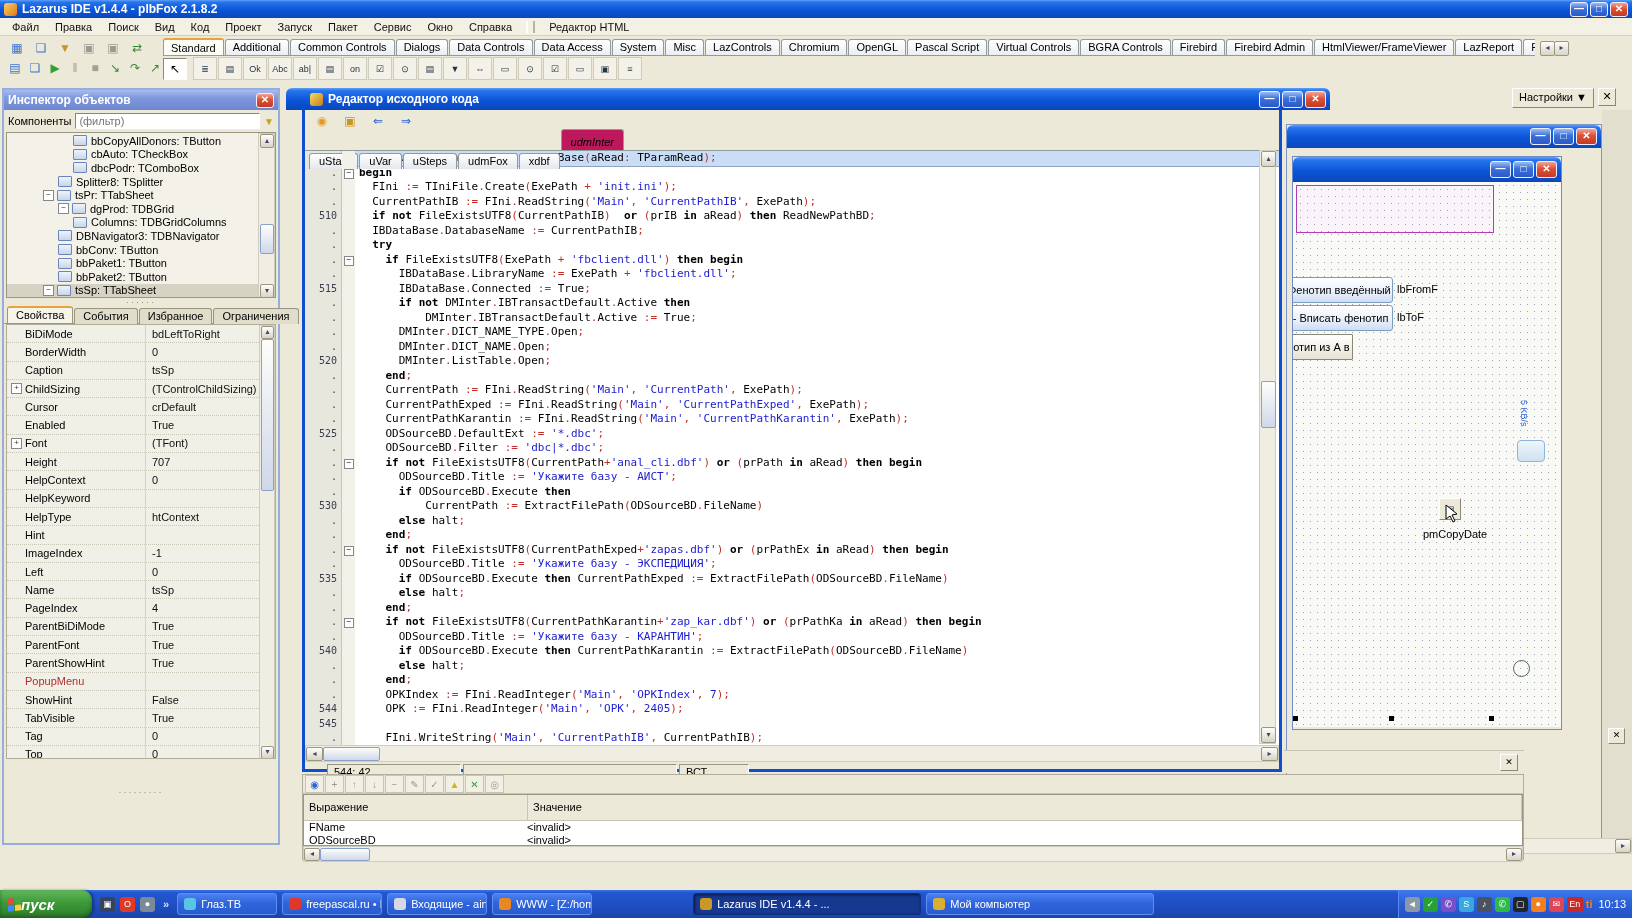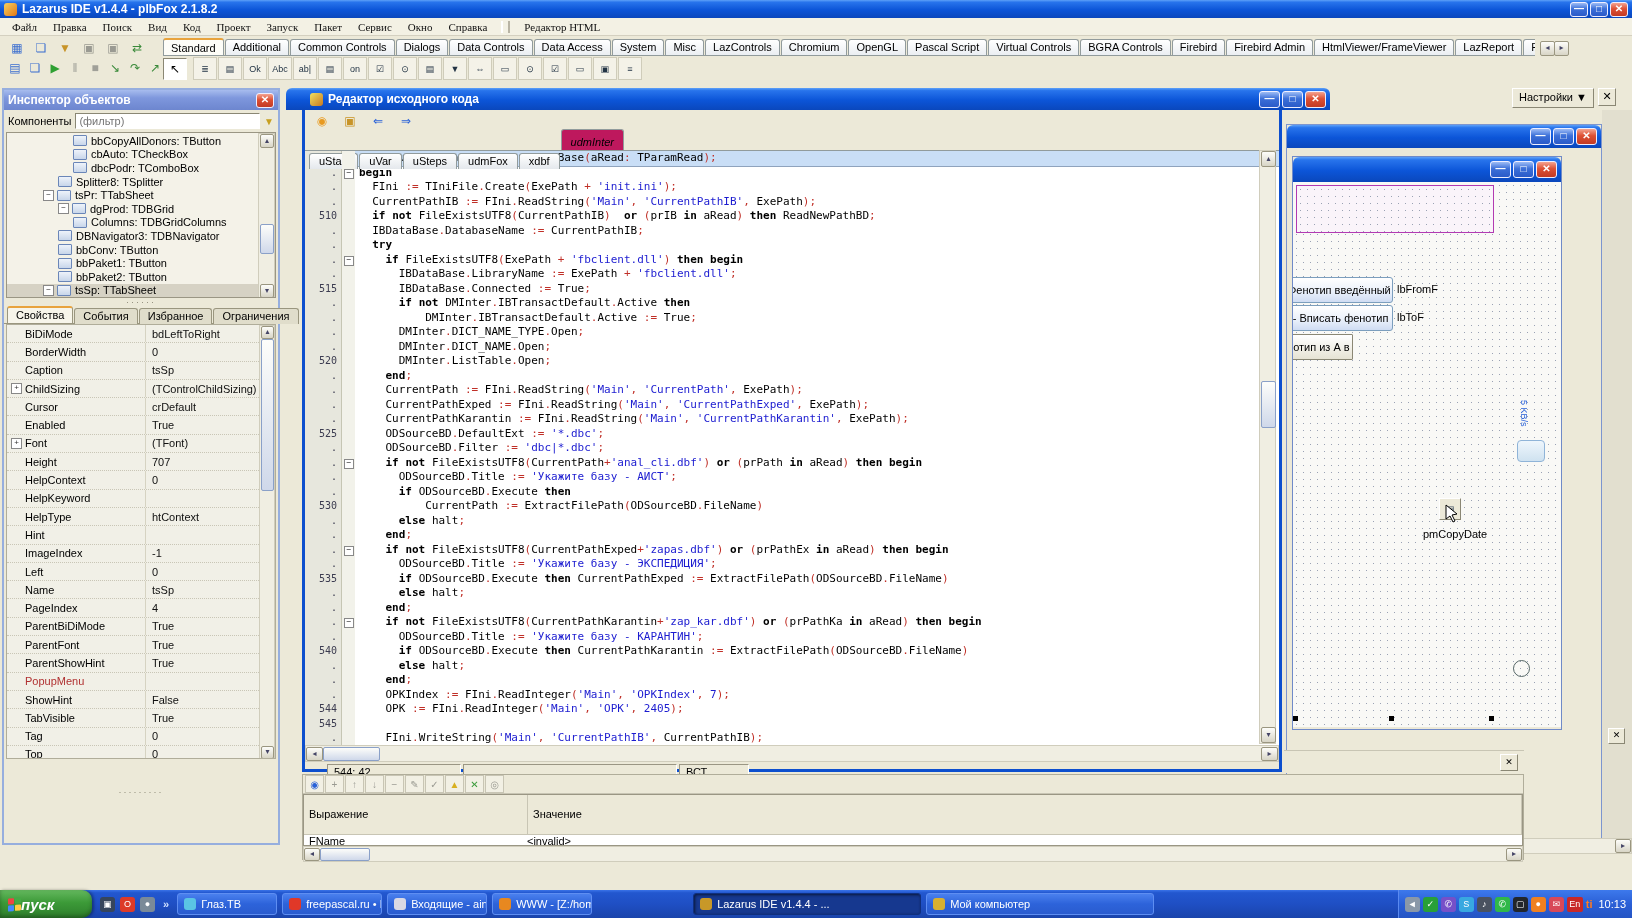--- a/index.html
+++ b/index.html
@@ -13,21 +13,21 @@
   .round-top{border-radius:6px 6px 0 0;}
   .cap-btns{margin-left:auto;display:flex;gap:2px;}
   .cap-btn{width:19px;height:15px;border-radius:3px;border:1px solid #eef;color:#fff;
     background:linear-gradient(#9dbcf6,#3b6fd8 45%,#2a5ac8);font-size:10px;line-height:13px;text-align:center;}
   .cap-btn.close{background:linear-gradient(#f4a491,#dd5034 45%,#c23a24);}
   .cap-btn.sm{width:16px;height:13px;line-height:11px;}
   .bevel{background:#ece9d8;border:1px solid;border-color:#fff #8a8774 #8a8774 #fff;}
   .sunken{background:#fff;border:1px solid;border-color:#8a8774 #fff #fff #8a8774;}
   .face{background:#ece9d8;}
   
-  .menubar{display:flex;align-items:center;background:#f3f1e4;border-bottom:1px solid #d4d0c0;padding:0 4px;gap:0;font-family:Liberation Serif, serif;}
+  .menubar{display:flex;align-items:center;background:#f3f1e4;border-bottom:1px solid #d4d0c0;padding:0 4px;gap:0;}
   .menu-item{padding:2px 8px;color:#111;}
   .menu-grip{width:5px;height:12px;margin:0 6px;border-left:2px solid #fff;border-right:2px solid #b8b4a4;}
   .tool-ico{width:20px;height:19px;display:inline-flex;align-items:center;justify-content:center;
     font-size:12px;border:1px solid transparent;border-radius:2px;}
   .pal-tab{padding:1px 7px 2px;border:1px solid #919b9c;border-bottom:none;border-radius:3px 3px 0 0;
     background:linear-gradient(#fff,#e9edf1);margin-right:1px;position:relative;top:1px;white-space:nowrap;color:#000;}
   .pal-tab.active{background:#fdfdf8;top:0;padding-top:2px;border-top:2px solid #e8a33d;font-weight:normal;}
   .pal-cell{width:22px;height:21px;display:inline-flex;align-items:center;justify-content:center;
     font-size:9px;color:#234;background:#f4f2e8;border:1px solid #cfccba;margin-right:1px;}
   
@@ -64,21 +64,21 @@
   .tk-y{color:#c03028;}
   
   .sb{background:#f0eee2;border:1px solid #d0cdbc;}
   .sb-btn{background:linear-gradient(#fdfdfa,#d8d5c6);border:1px solid #9a9680;border-radius:2px;
     font-size:8px;color:#446;text-align:center;}
   .sb-thumb{background:linear-gradient(#fdfdfa,#cfd8ea);border:1px solid #8aa0c8;border-radius:2px;}
   
   .status-cell{border:1px solid;border-color:#9a9684 #fff #fff #9a9684;background:#ece9d8;
     padding:0 6px;height:16px;line-height:15px;white-space:nowrap;overflow:hidden;color:#000;}
   #watch-grid{background:#fff;border:1px solid #9a9684;}
-  .wh-cell{background:#ece9d8;border-right:1px solid #c8c5b4;border-bottom:1px solid #c8c5b4;padding:12px 5px;height:15px;line-height:14px;color:#000;}
+  .wh-cell{background:#ece9d8;border-right:1px solid #c8c5b4;border-bottom:1px solid #c8c5b4;padding:5px 5px;height:15px;line-height:14px;color:#000;}
   .w-row{display:flex;height:13px;line-height:13px;color:#000;}
   .w-ico{width:17px;height:16px;display:inline-flex;align-items:center;justify-content:center;font-size:10px;
     border:1px solid #c8c5b4;background:#f2f0e4;margin-right:1px;}
   
   .dotgrid{background-color:#f9f9f6;background-image:radial-gradient(#9aa2b4 0.9px,transparent 0.9px);background-size:7px 7px;}
   .xp-btn{background:linear-gradient(#fff,#e8effa 60%,#cfdcf3);border:1px solid #7b9ebd;border-radius:3px;
     display:flex;align-items:center;justify-content:center;color:#000;white-space:nowrap;overflow:hidden;}
   
   #taskbar{background:linear-gradient(180deg,#3a73e8 0%,#2257cf 10%,#1f4fc4 50%,#1a44ab 100%);display:flex;align-items:center;}
   #start-btn{height:28px;width:92px;border-radius:0 10px 10px 0;display:flex;align-items:center;padding-left:8px;box-sizing:border-box;

